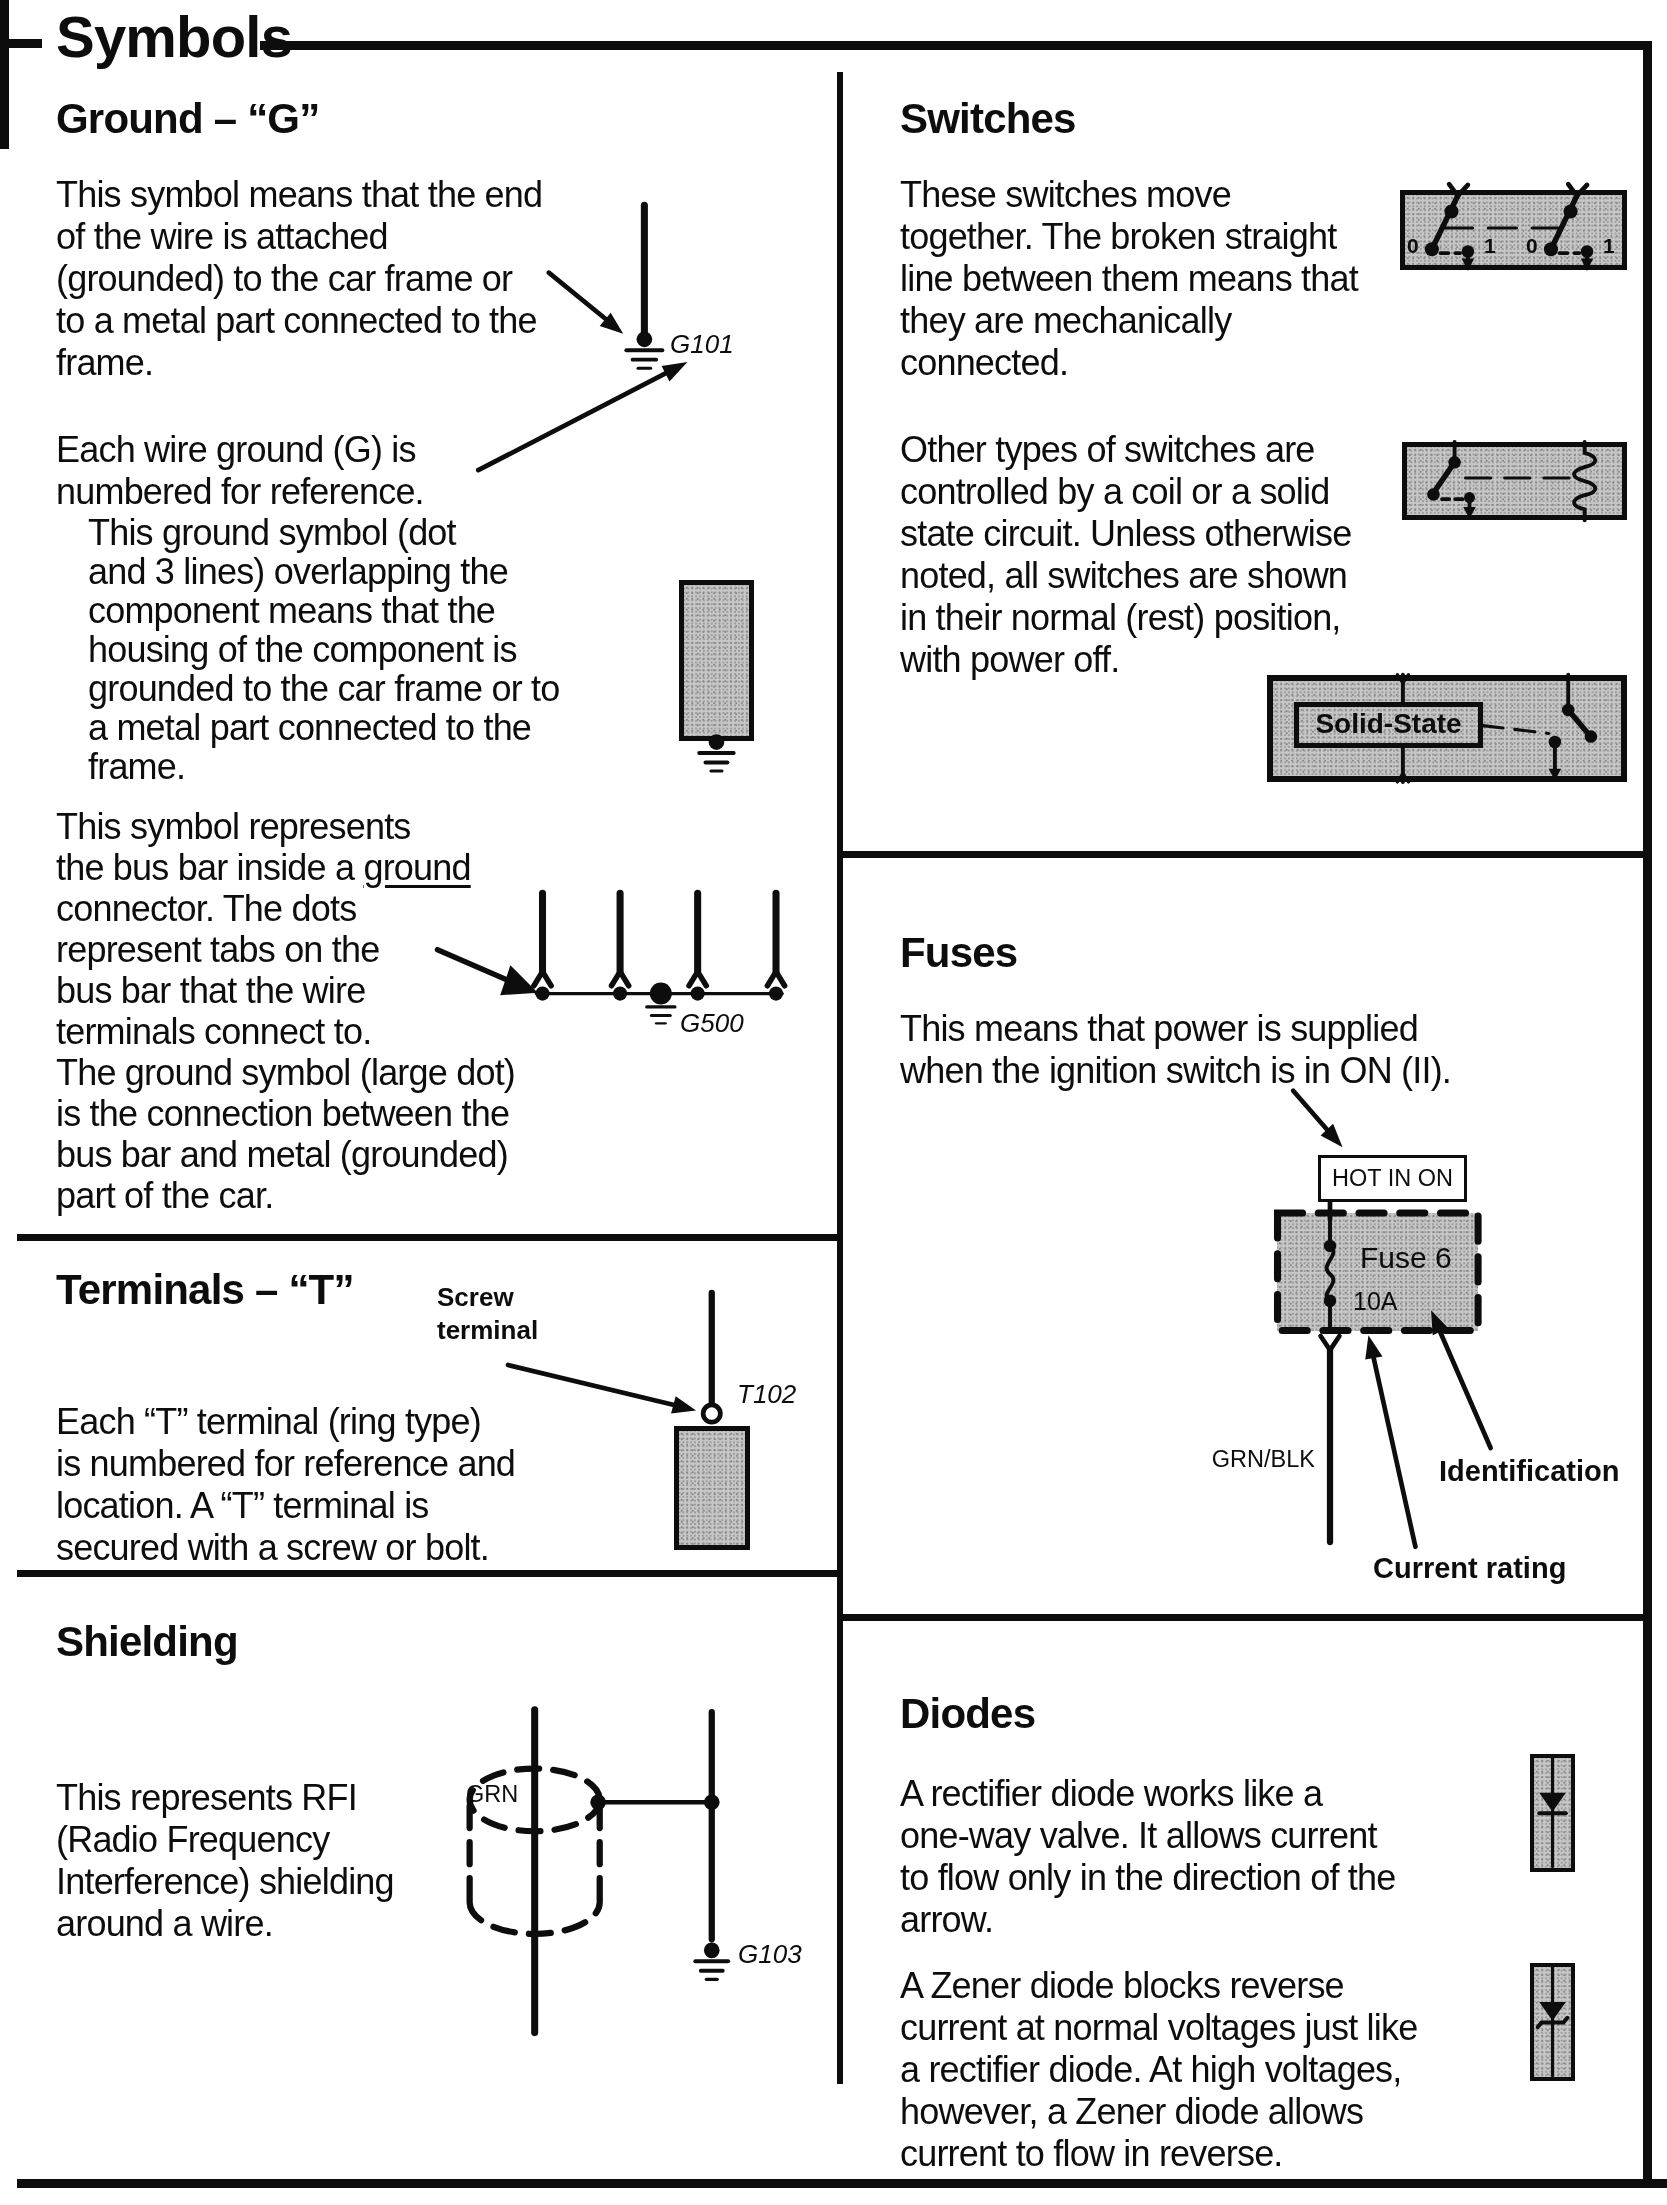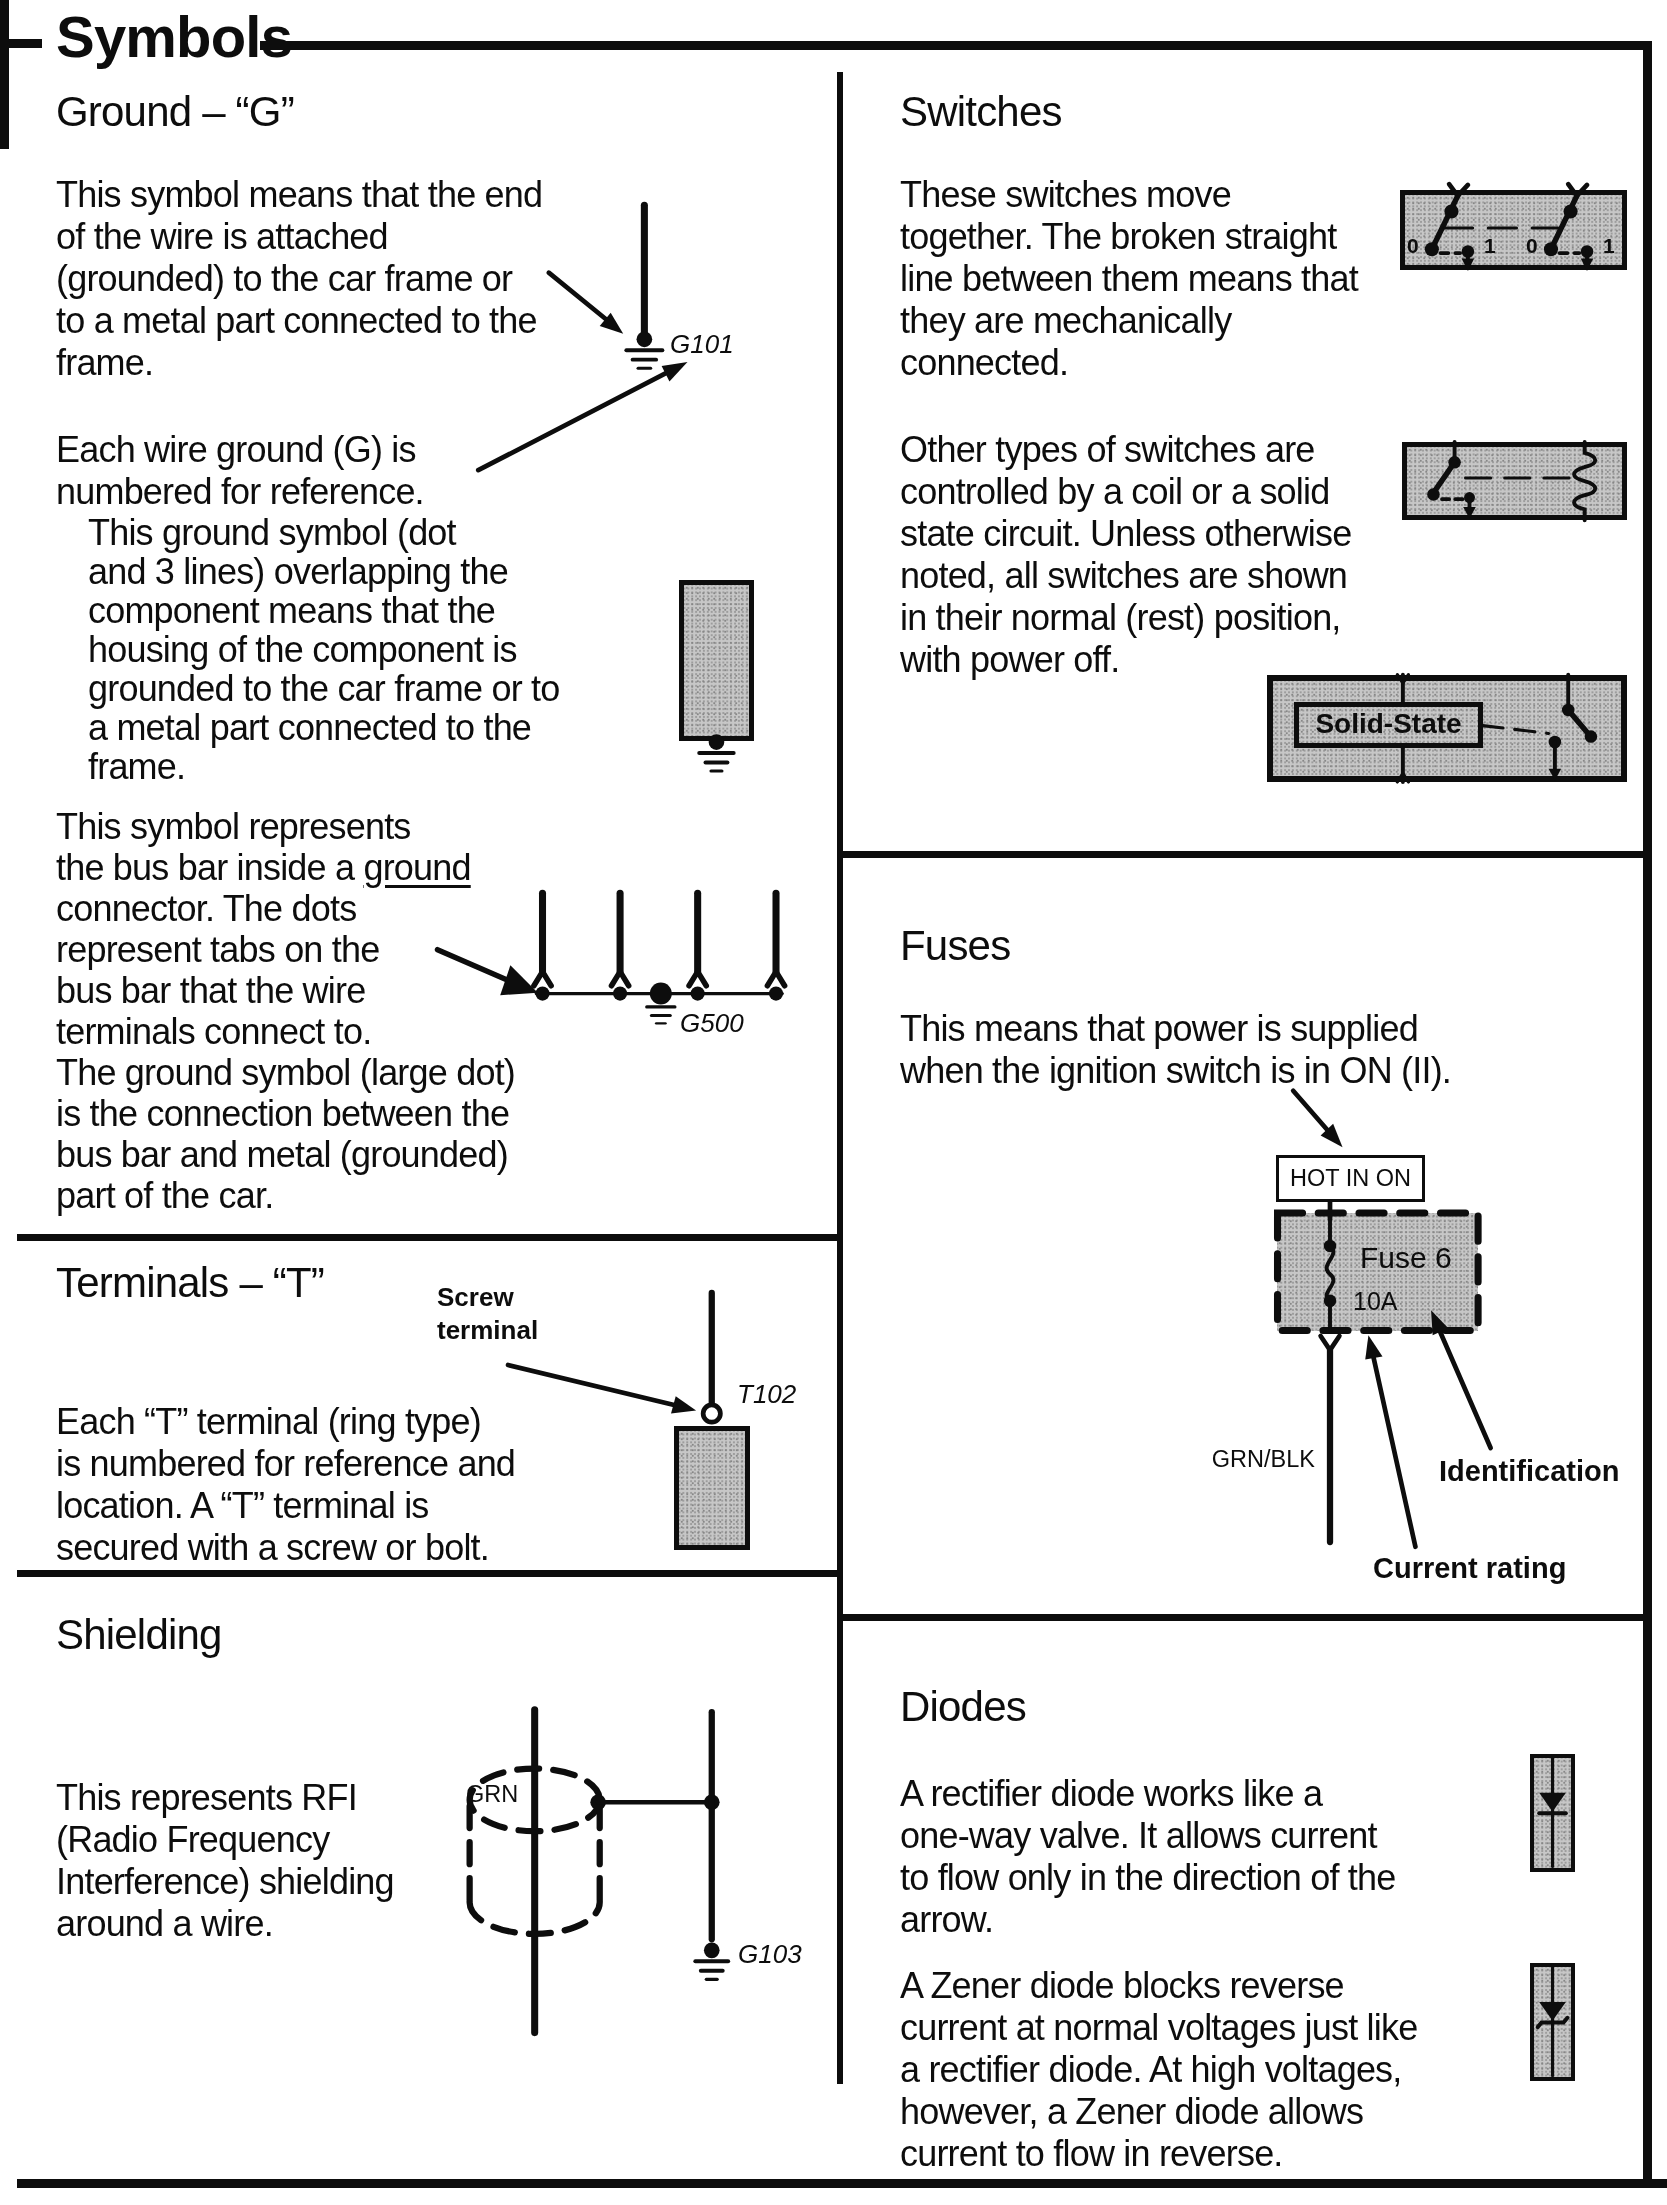--- a/index.html
+++ b/index.html
@@ -1,33 +1,33 @@
 <!DOCTYPE html>
 <html style="font-size:12.5px"><head>
 <meta charset="utf-8">
 <style>
   html,body{margin:0;padding:0;background:#e8e8e8;}
   .page{position:relative;width:1668px;height:2205px;background:#ffffff;overflow:hidden;
         font-family:"Liberation Sans",sans-serif;color:#0d0d0d;}
   .abs{position:absolute;}
   .txt{position:absolute;white-space:pre-line;font-size:36px;line-height:42px;letter-spacing:-0.8px;}
-  .h{position:absolute;font-weight:normal;font-size:42px;letter-spacing:-0.8px;white-space:nowrap;}
+  .h{position:absolute;font-weight:bold;font-size:42px;letter-spacing:-0.8px;white-space:nowrap;margin-top:7px;}
   .title{position:absolute;font-weight:bold;font-size:58px;letter-spacing:-0.8px;white-space:nowrap;}
   .lbl{position:absolute;font-size:26px;white-space:nowrap;font-style:italic;}
   .lbl-sm{position:absolute;font-size:23.5px;white-space:nowrap;}
   .lbl-b{position:absolute;font-size:26px;font-weight:bold;white-space:pre-line;line-height:33px;}
   .big-lbl{position:absolute;font-size:29px;font-weight:bold;white-space:nowrap;}
   .rule{position:absolute;background:#0d0d0d;}
   .stipple{position:absolute;background-color:#c7c7c7;
      background-image:radial-gradient(#878787 0.9px,rgba(0,0,0,0) 1px),radial-gradient(#9d9d9d 0.8px,rgba(0,0,0,0) 0.9px);
      background-size:5.5px 5.5px,3.9px 3.9px;background-position:0 0,2.4px 1.6px;}
   .bordered{border:5.5px solid #0d0d0d;box-sizing:border-box;}
   .overlay{position:absolute;left:0;top:0;pointer-events:none;}
   .hotbox{position:absolute;background:#fff;border:3.9px solid #0d0d0d;box-sizing:border-box;
-          display:flex;align-items:center;justify-content:center;font-size:23.5px;letter-spacing:0;}
+          display:flex;align-items:center;justify-content:center;font-size:23.5px;letter-spacing:0;margin-left:42px;}
   .ssbox-label{position:absolute;font-size:28px;font-weight:bold;text-align:center;}
   .tag{position:absolute;font-size:21px;font-weight:bold;white-space:nowrap;}
   .right-align{text-align:right;}
   u{text-underline-offset:4.7px;}
 </style>
 </head>
 <body>
 
 <div class="page">
 

